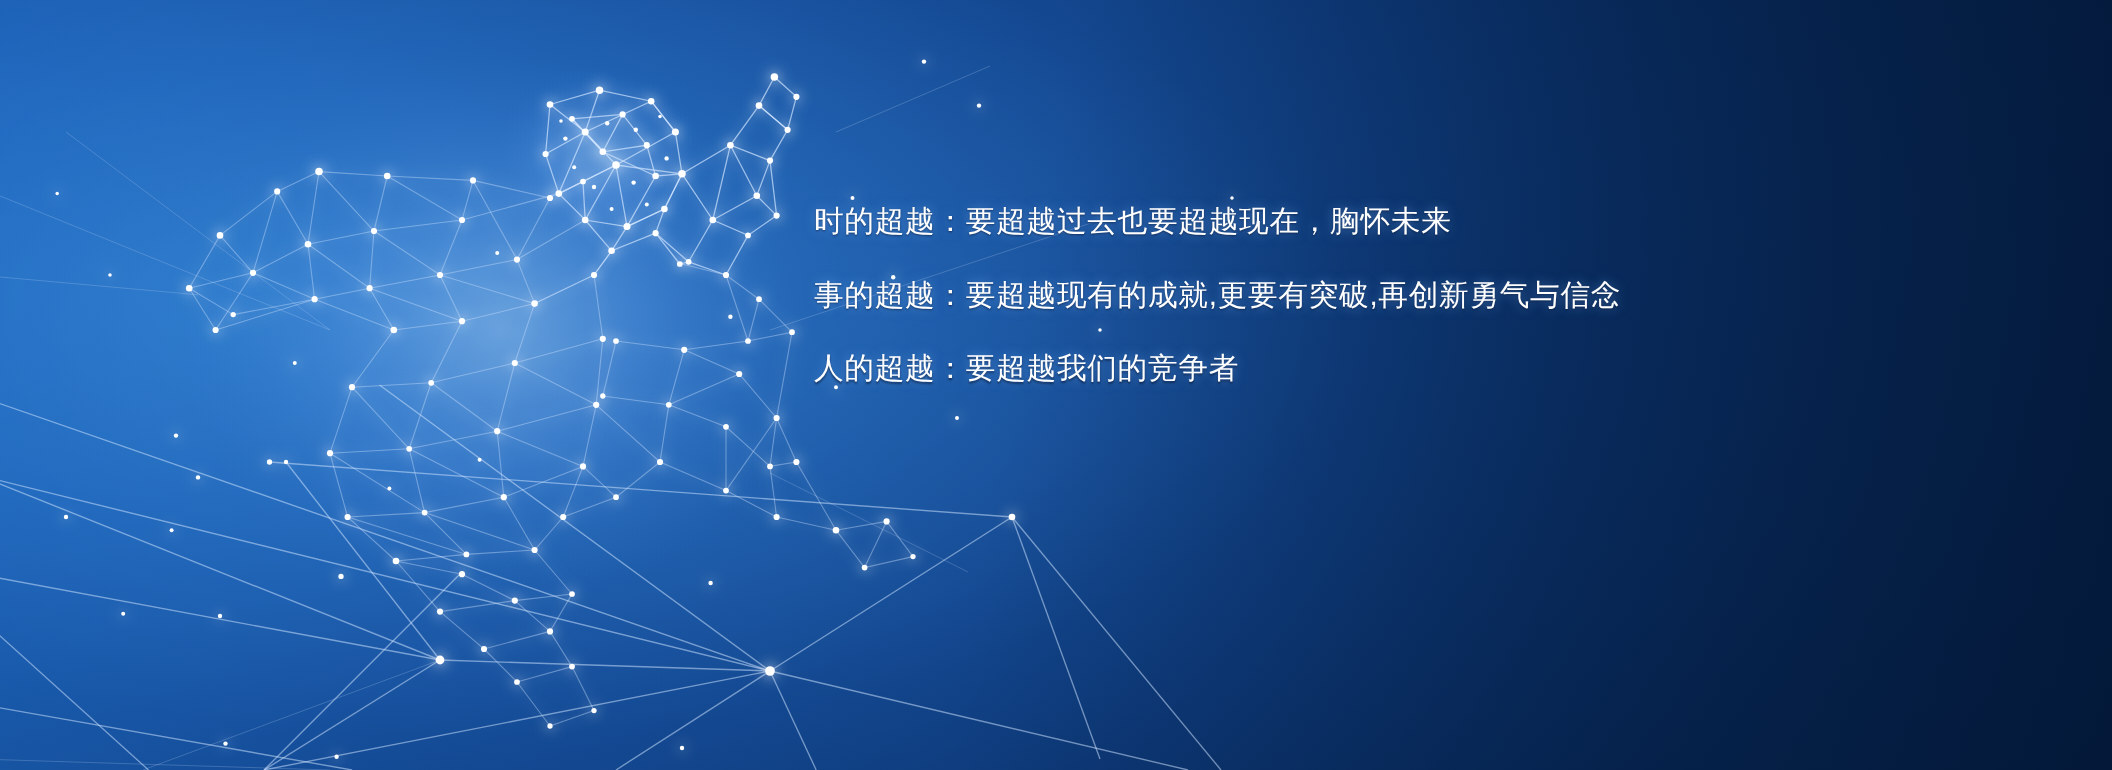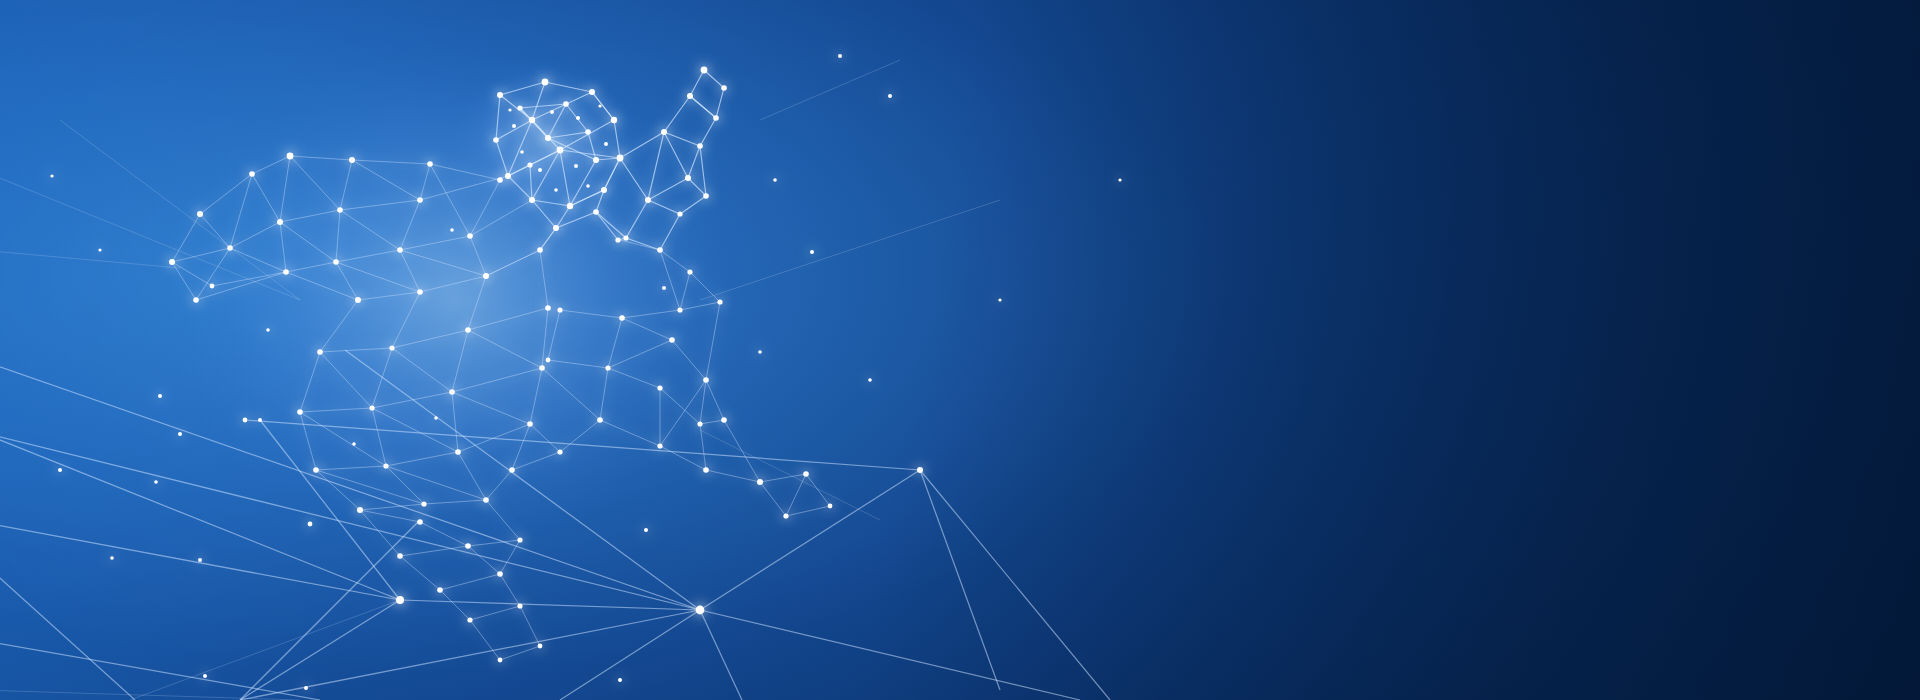--- a/index.html
+++ b/index.html
@@ -399,14 +399,19 @@
 
     <g class="nd" filter="url(#glowsoft)" opacity=".9">
       <circle cx="704" cy="70" r="2.2"></circle>
       <circle cx="545" cy="82" r="2.2"></circle>
       <circle cx="700" cy="610" r="2.6"></circle>
       <circle cx="400" cy="600" r="2.4"></circle>
       <circle cx="290" cy="156" r="2.2"></circle>
     </g>
   </svg>
 
+  <div class="copy">
+    <div class="line">时的超越：要超越过去也要超越现在，胸怀未来</div>
+    <div class="line">事的超越：要超越现有的成就,更要有突破,再创新勇气与信念</div>
+    <div class="line">人的超越：要超越我们的竞争者</div>
+  </div>
 
 </div>
 
 </body></html>

